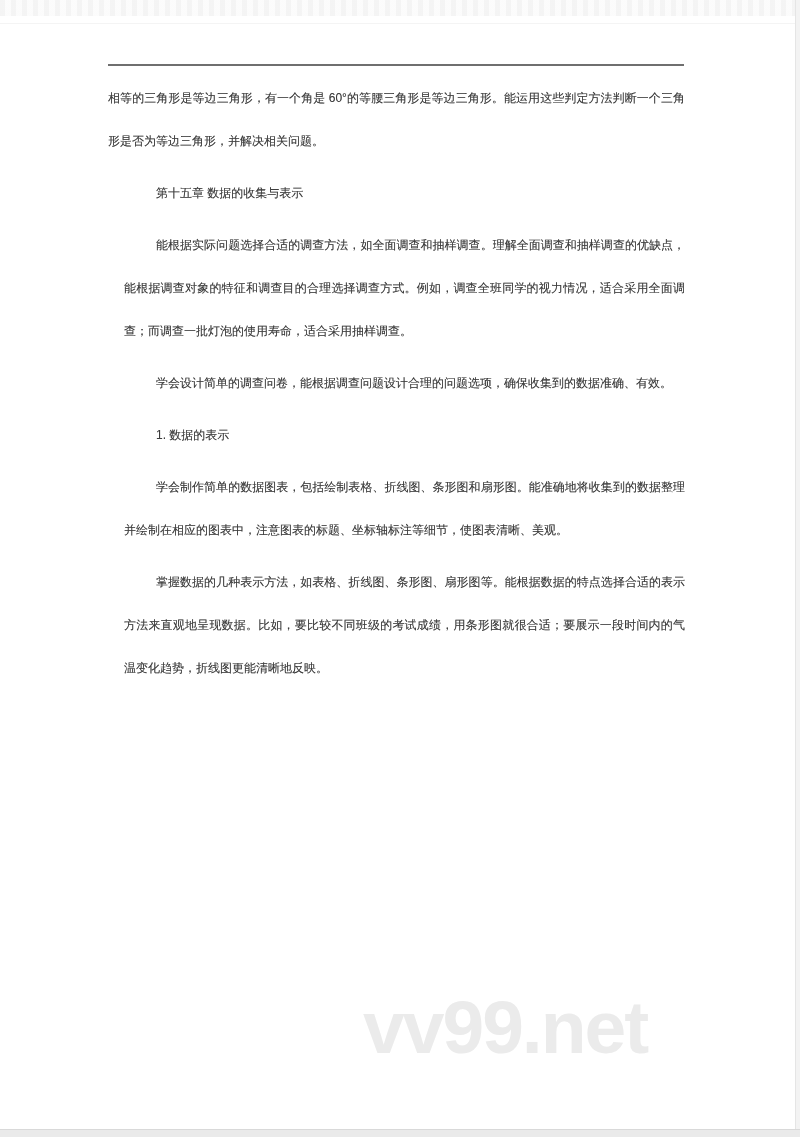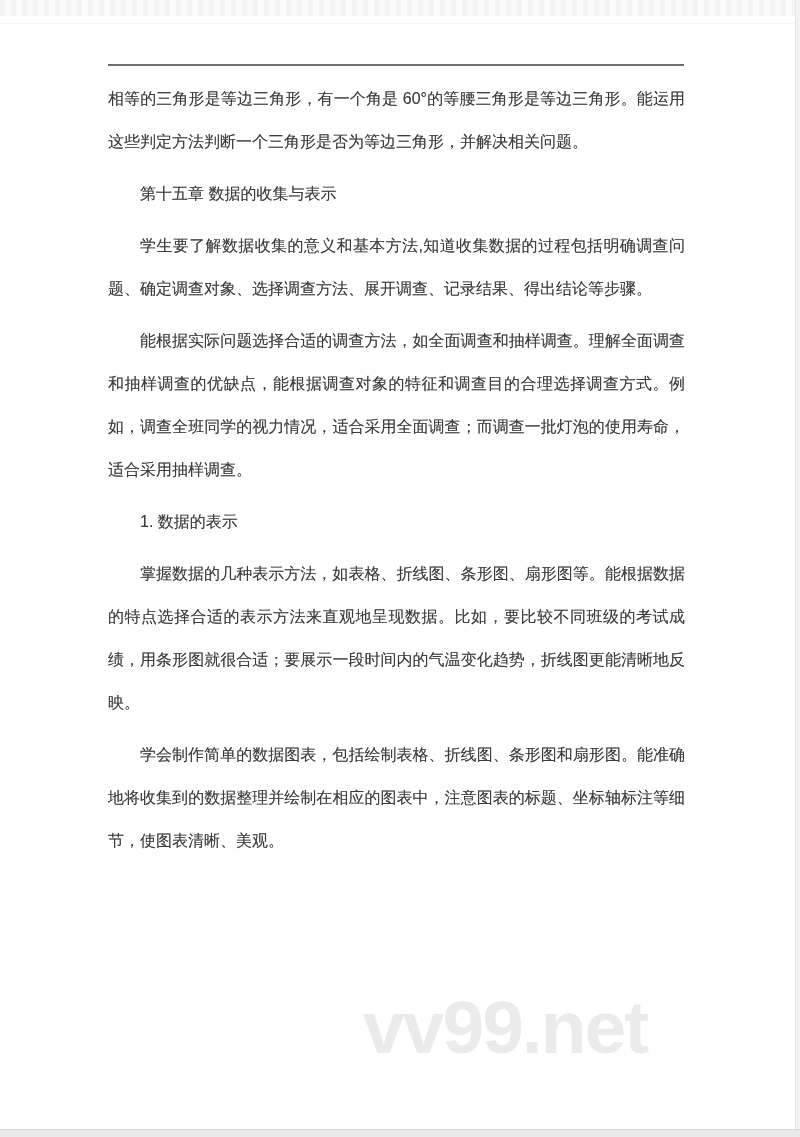--- a/index.html
+++ b/index.html
@@ -56,32 +56,33 @@
     z-index: 0;
     user-select: none;
   }
   
   .content {
     position: absolute;
     left: 108px; top: 77px;
     width: 577px;
     z-index: 1;
     color: var(--text-color, #3c3c3c);
-    font-size: 16px;
+    font-size: 12px;
     line-height: 43px;
     text-align: justify;
     text-justify: inter-ideograph;
     text-shadow: 0 0 0.6px rgba(60,60,60,0.45);
   }
   .content p.para {
     margin: 0 0 9px 0;
     padding: 0;
   }
   .content p.para.indent {
     text-indent: 32px;
+    margin-left: 16px;
   }
   
   .right-edge-line {
     position: absolute;
     right: 4px; top: 0;
     width: 1px; height: 1137px;
     background: #e5e5e5;
   }
   .right-edge-strip {
     position: absolute;
@@ -105,23 +106,23 @@
   <div class="top-texture"></div>
   <div class="top-faint-line"></div>
 
   <div class="header-rule"></div>
 
   <div class="watermark">vv99.net</div>
 
   <div class="content" id="paragraphs">
       <p class="para">相等的三角形是等边三角形，有一个角是 60°的等腰三角形是等边三角形。能运用这些判定方法判断一个三角形是否为等边三角形，并解决相关问题。</p>
       <p class="para indent">第十五章 数据的收集与表示</p>
-      <p class="para indent">学生要了解数据收集的意义和基本方法,知道收集数据的过程包括明确调查问题、确定调查对象、选择调查方法、展开调查、记录结果、得出结论等步骤。</p>
       <p class="para indent">能根据实际问题选择合适的调查方法，如全面调查和抽样调查。理解全面调查和抽样调查的优缺点，能根据调查对象的特征和调查目的合理选择调查方式。例如，调查全班同学的视力情况，适合采用全面调查；而调查一批灯泡的使用寿命，适合采用抽样调查。</p>
+      <p class="para indent">学会设计简单的调查问卷，能根据调查问题设计合理的问题选项，确保收集到的数据准确、有效。</p>
       <p class="para indent">1. 数据的表示</p>
+      <p class="para indent">学会制作简单的数据图表，包括绘制表格、折线图、条形图和扇形图。能准确地将收集到的数据整理并绘制在相应的图表中，注意图表的标题、坐标轴标注等细节，使图表清晰、美观。</p>
       <p class="para indent">掌握数据的几种表示方法，如表格、折线图、条形图、扇形图等。能根据数据的特点选择合适的表示方法来直观地呈现数据。比如，要比较不同班级的考试成绩，用条形图就很合适；要展示一段时间内的气温变化趋势，折线图更能清晰地反映。</p>
-      <p class="para indent">学会制作简单的数据图表，包括绘制表格、折线图、条形图和扇形图。能准确地将收集到的数据整理并绘制在相应的图表中，注意图表的标题、坐标轴标注等细节，使图表清晰、美观。</p>
     </div>
 
   <div class="right-edge-strip"></div>
   <div class="right-edge-line"></div>
   <div class="bottom-bar"></div>
 </div>
 
 </body></html>

